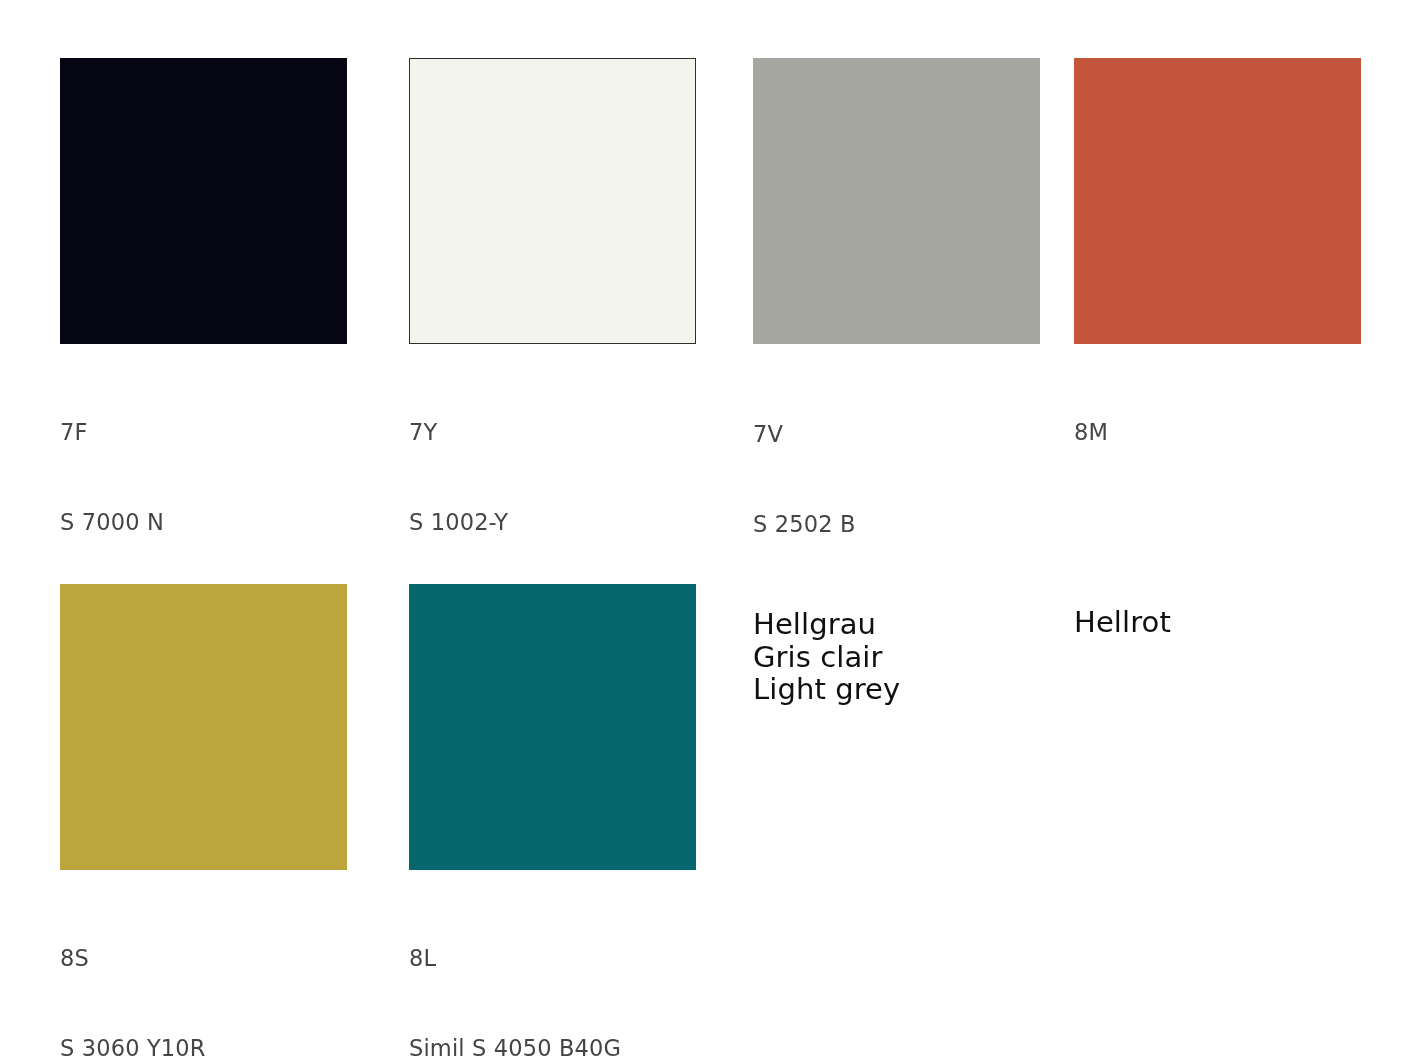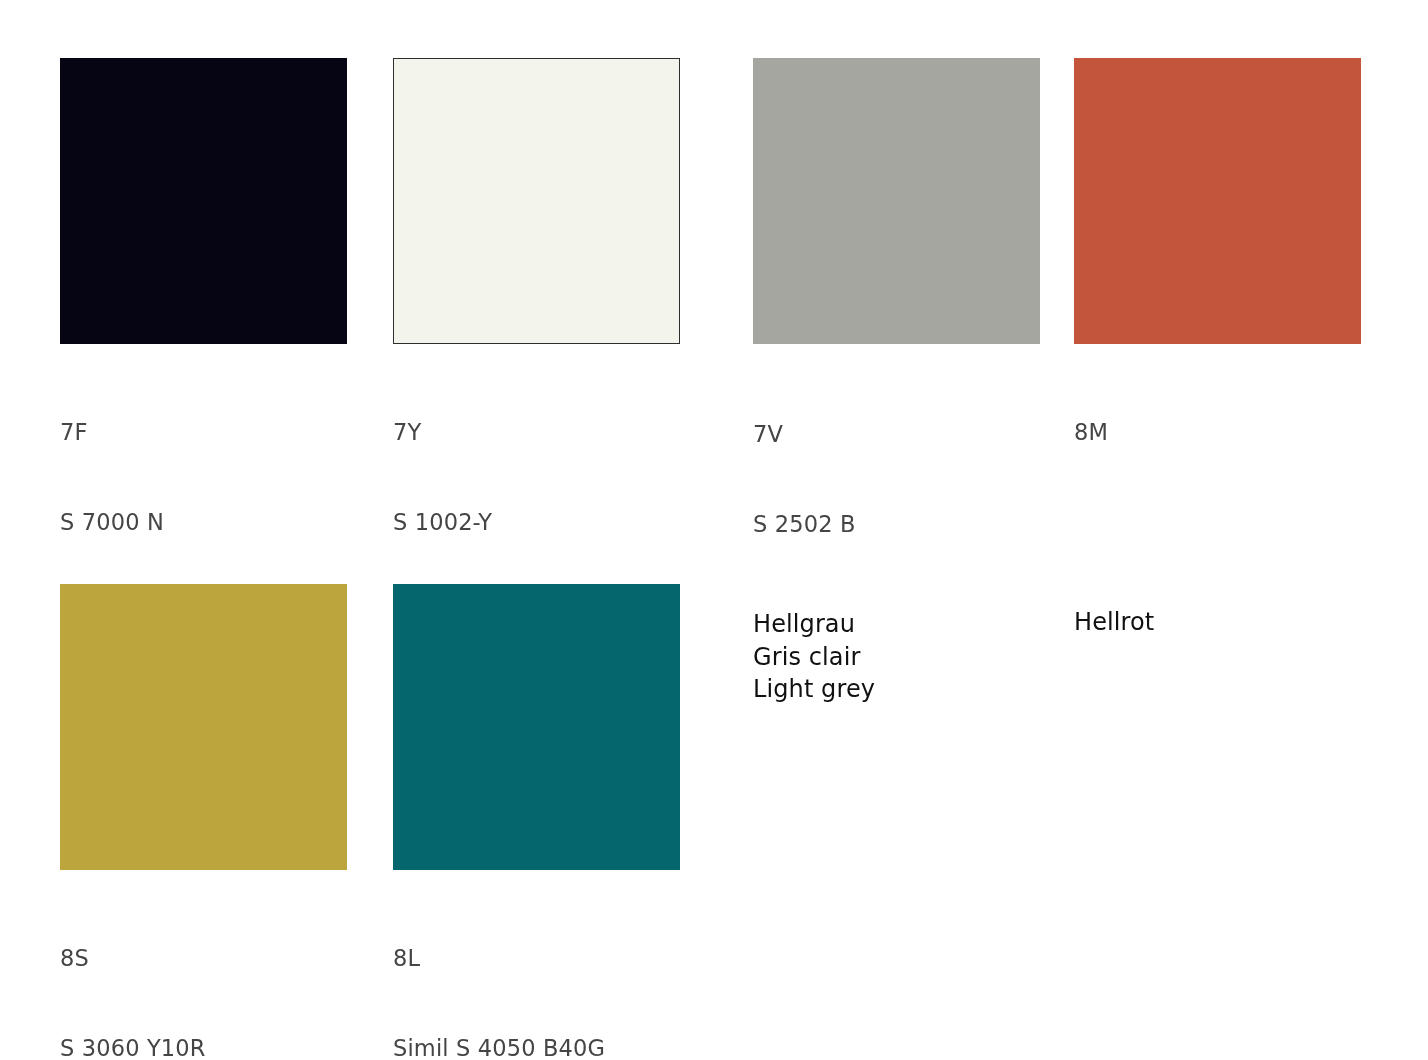--- a/index.html
+++ b/index.html
@@ -47,31 +47,31 @@
     white-space: pre;
   }
   .swatch-code-line {
     display: block;
     min-height: 30px;
   }
 
   .swatch-names {
     margin-top: 9px;
     color: #101010;
-    font-size: 24px;
+    font-size: 29px;
     line-height: 32.5px;
     letter-spacing: 0.1px;
   }
   .swatch-name-line {
     display: block;
   }
 
   
   .col-1 { left: 60px;   }
-  .col-2 { left: 393px;  }
+  .col-2 { left: 409px;  }
   .col-3 { left: 753px;  }
   .col-4 { left: 1074px; }
 
   
   .row-1 { top: 58px;  }
   .row-2 { top: 584px; }
 
   
   .nudge-down .swatch-codes { margin-top: 15px; }
 </style>

